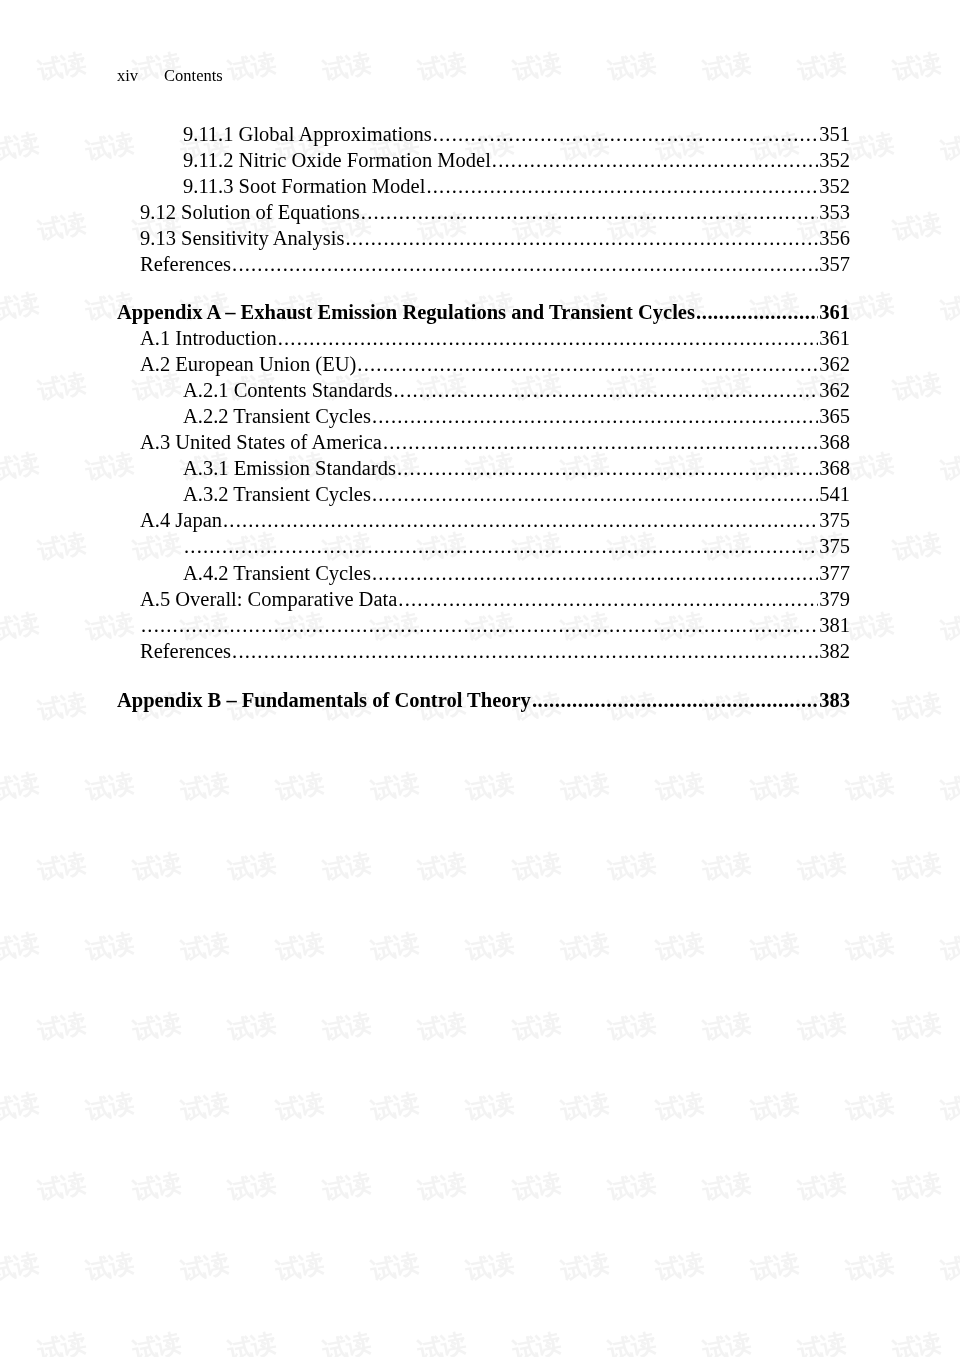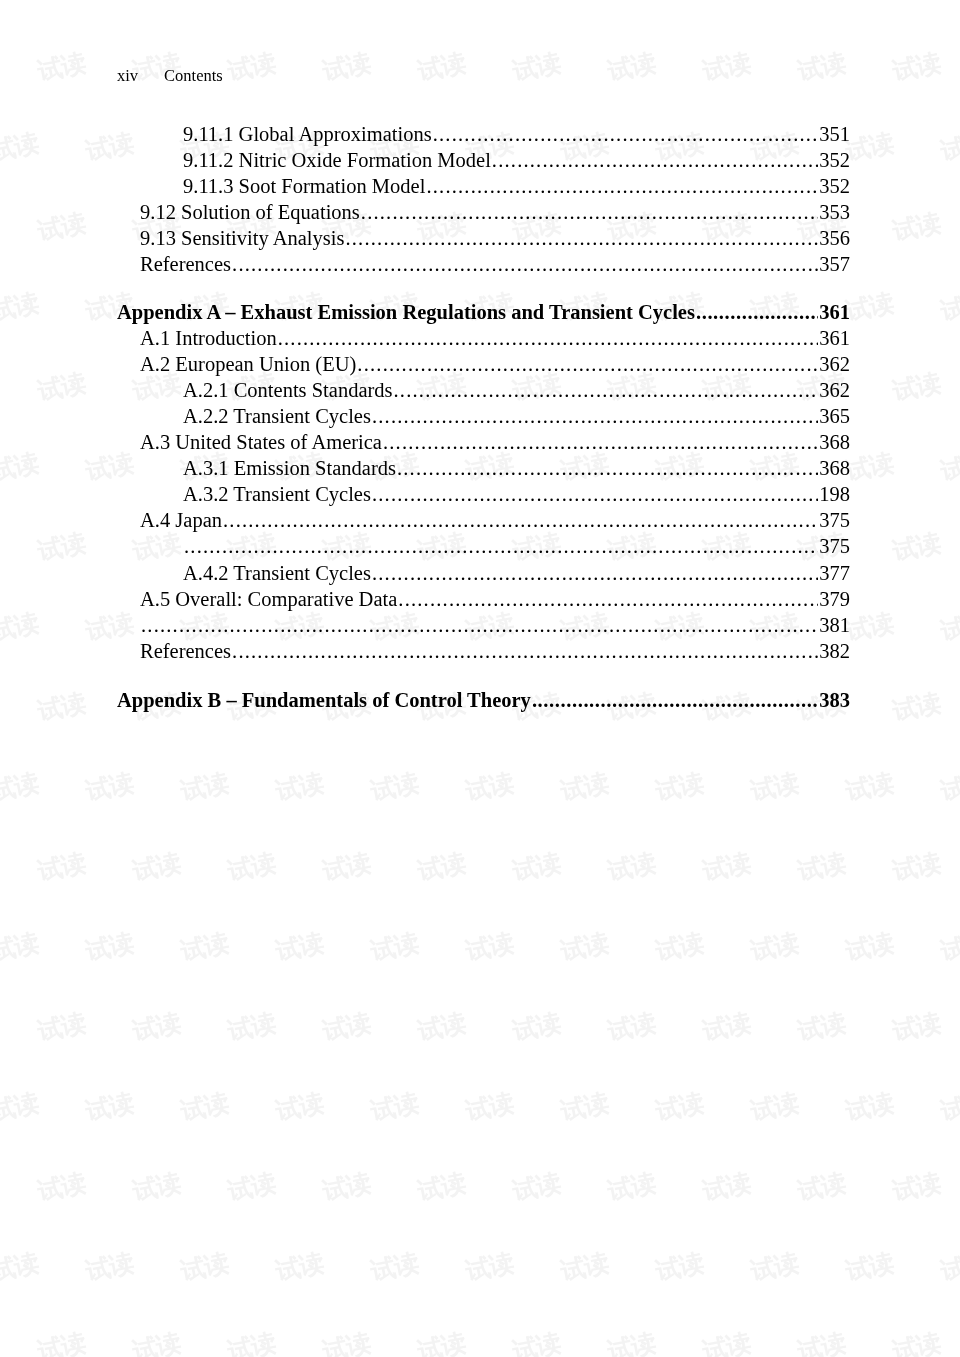--- a/index.html
+++ b/index.html
@@ -219,21 +219,21 @@
           <span class="page">368</span>
         </div>
         <div class="toc-entry lvl2">
           <span class="label">A.3.1 Emission Standards</span>
           <span class="leader"></span>
           <span class="page">368</span>
         </div>
         <div class="toc-entry lvl2">
           <span class="label">A.3.2 Transient Cycles</span>
           <span class="leader"></span>
-          <span class="page">198</span>
+          <span class="page">541</span>
         </div>
         <div class="toc-entry lvl1">
           <span class="label">A.4 Japan</span>
           <span class="leader"></span>
           <span class="page">375</span>
         </div>
         <div class="toc-entry lvl2">
           <span class="leader"></span>
           <span class="page">375</span>
         </div>

